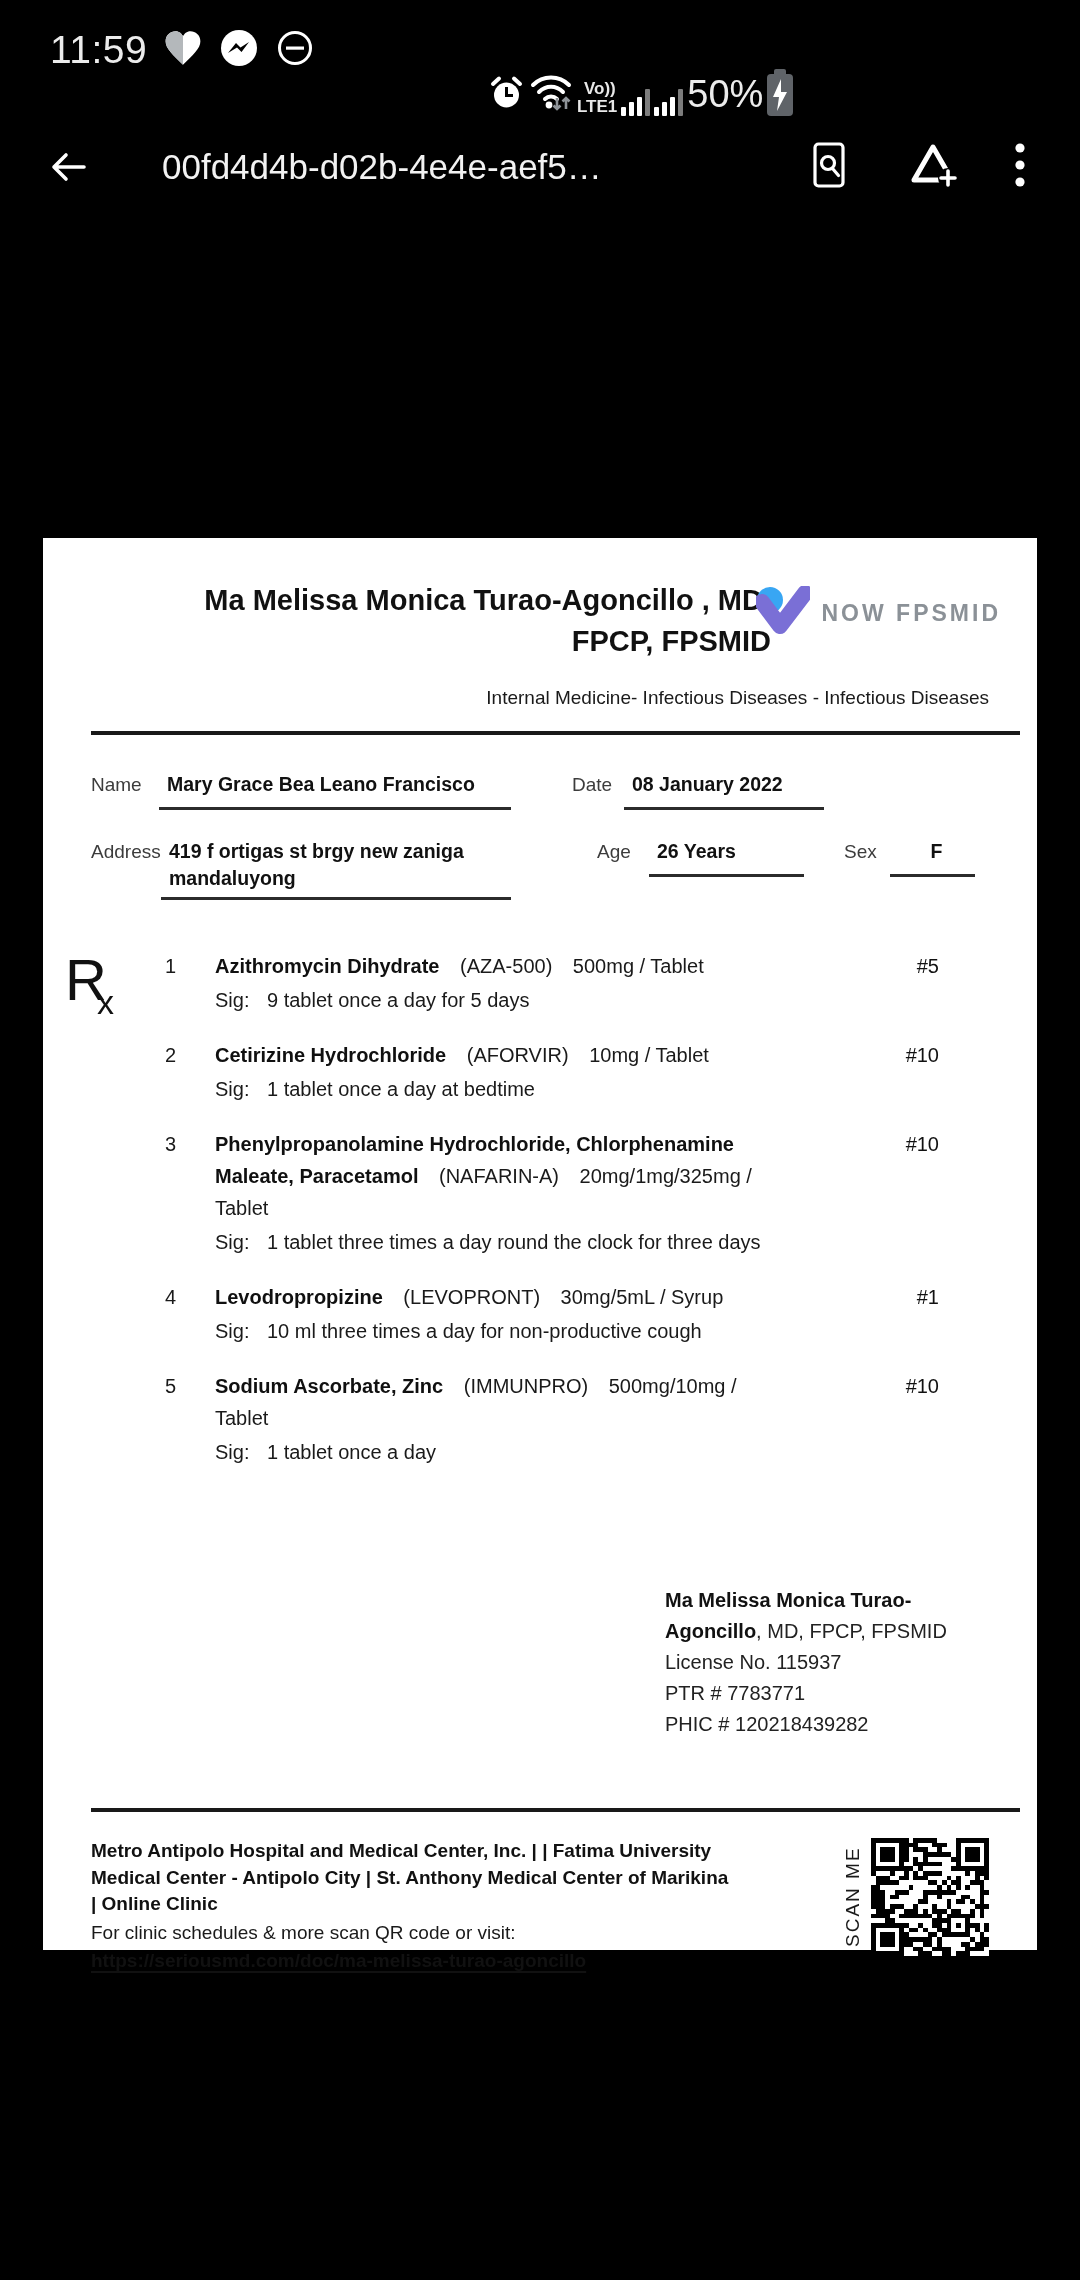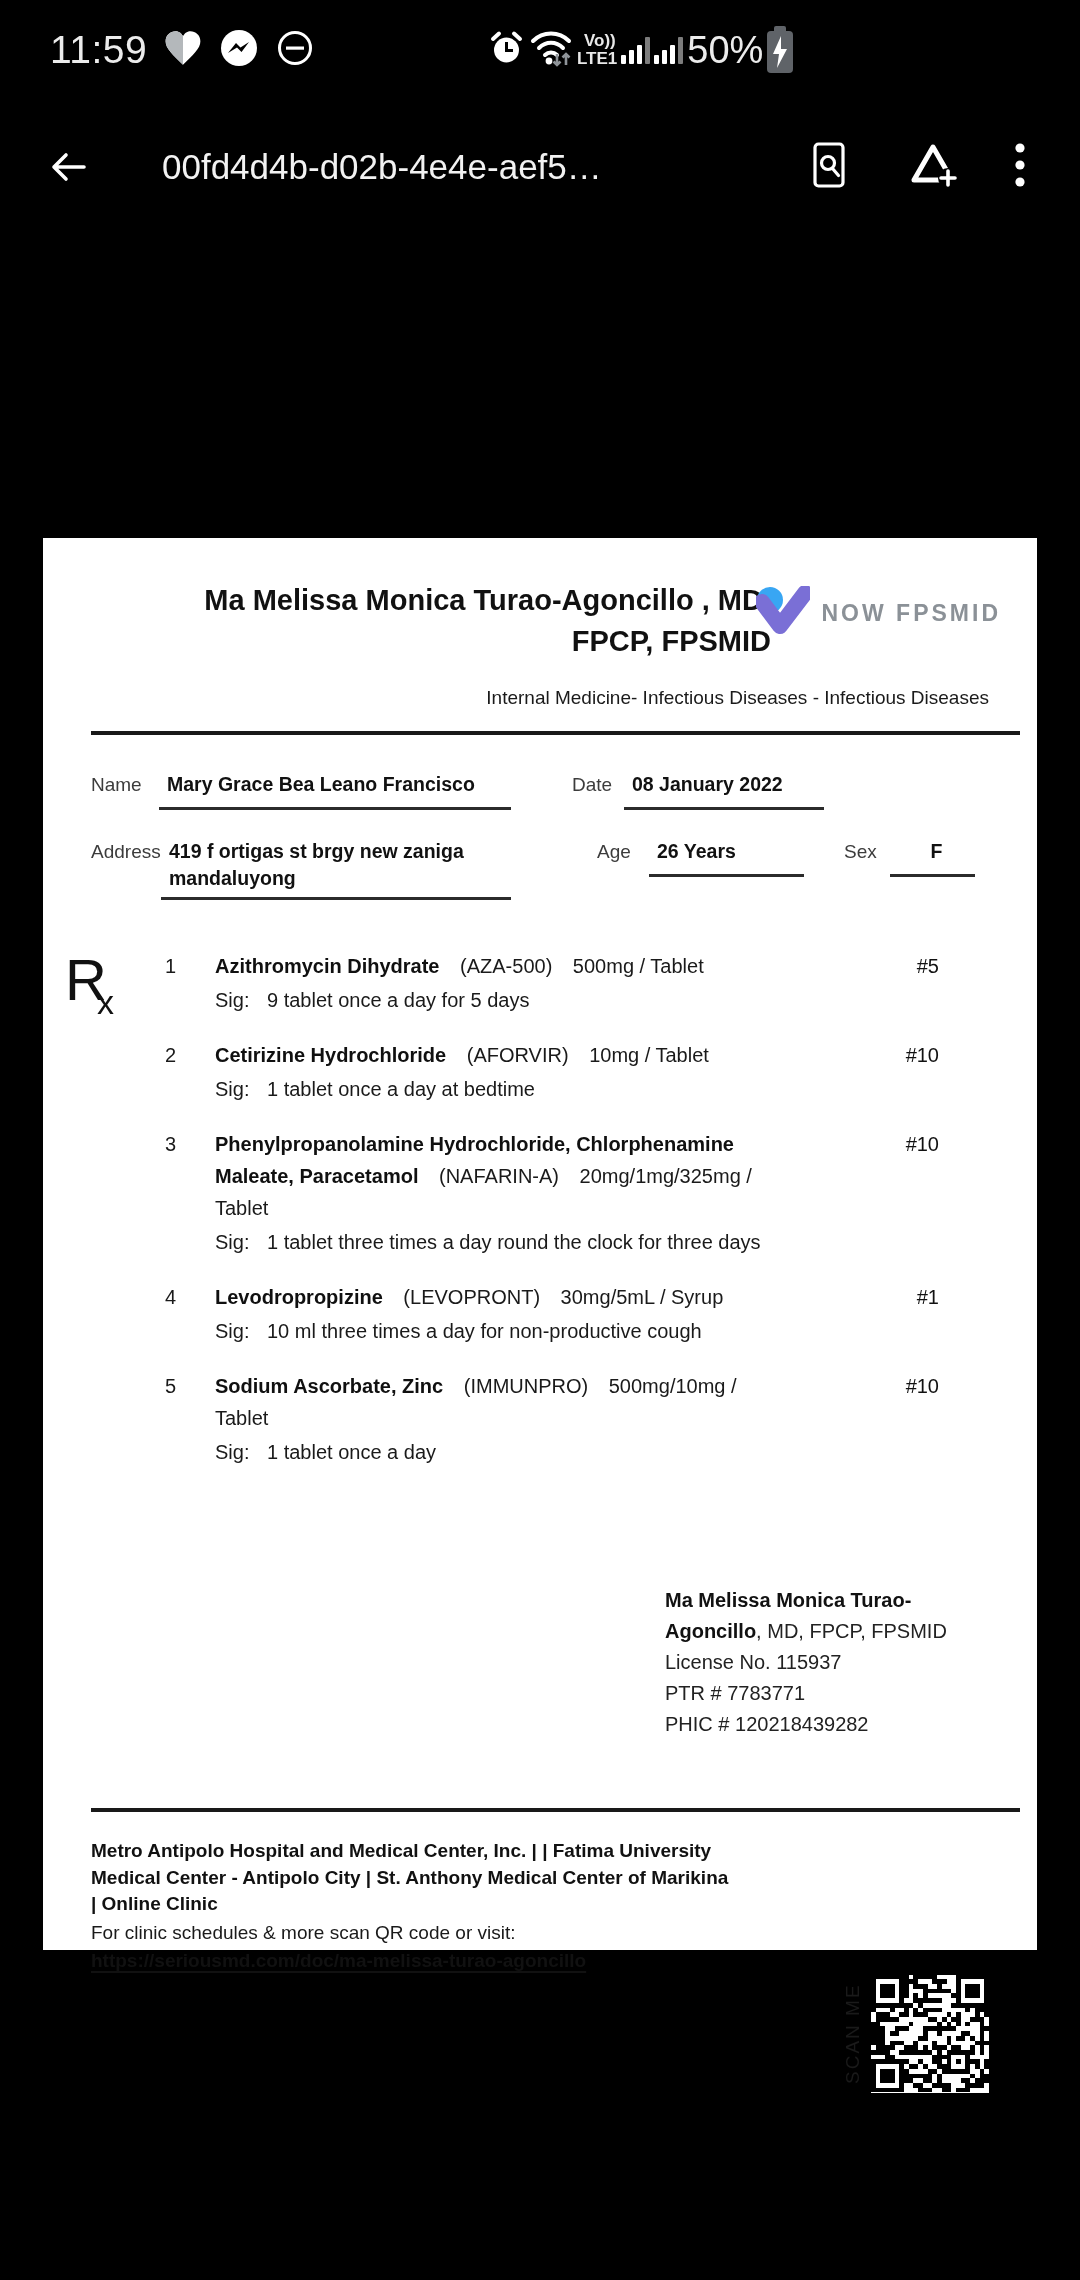--- a/index.html
+++ b/index.html
@@ -3,21 +3,21 @@
 <meta charset="utf-8">
 <style>
   html,body { margin:0; padding:0; background:#000; }
   .screen {
     position:relative; width:1080px; height:2280px; background:#000;
     font-family:"Liberation Sans", sans-serif; overflow:hidden;
   }
   
   .status-bar { position:absolute; top:0; left:0; width:1080px; height:100px; }
   .sb-left { position:absolute; left:50px; top:0; height:100px; display:flex; align-items:center; gap:16px; }
-  .sb-right { position:absolute; left:488px; top:0; height:100px; display:flex; align-items:center; gap:4px; }
+  .sb-right { position:absolute; left:488px; top:16px; height:100px; display:flex; align-items:flex-end; gap:4px; }
   .sb-time { color:#ececec; font-size:39px; letter-spacing:0.5px; }
   .sb-pct { color:#ececec; font-size:38px; }
   .carrier { color:#e8e8e8; font-size:17px; line-height:18px; font-weight:bold; }
   .carrier .top { padding-left:7px; }
   .sigbars { display:flex; align-items:flex-end; gap:3px; height:27px; }
   .sigbars i { display:block; width:5px; border-radius:1px; background:#fff; }
   .sigbars i:nth-child(1){height:9px;} .sigbars i:nth-child(2){height:14px;}
   .sigbars i:nth-child(3){height:19px;} .sigbars i:nth-child(4){height:27px;background:#7c7c7c;}
   .battery { position:relative; width:26px; height:42px; background:#5f6368; border-radius:4px; margin-top:4px; }
   .battery::before { content:""; position:absolute; top:-5px; left:7px; width:12px; height:5px; background:#5f6368; border-radius:2px 2px 0 0; }
@@ -63,21 +63,21 @@
   .rx-dose { margin-left:15px; color:#1a1a1a; }
   .rx-qty { margin-left:auto; white-space:nowrap; color:#111; }
   .rx-sig { display:flex; margin-top:3px; padding-left:50px; font-size:20px; line-height:31px; color:#1a1a1a; }
   .sig-label { flex:none; width:52px; }
   
   .signature { position:absolute; left:622px; top:1047px; width:310px; font-size:20px; line-height:31px; color:#222; }
   .sig-name-b { font-weight:bold; color:#111; }
   
   .doc-footer { position:absolute; left:48px; top:1270px; width:898px; }
   .foot-divider { height:4px; background:#191919; margin-right:-31px; }
-  .foot-body { display:flex; margin-top:26px;flex-direction:column; }
+  .foot-body { display:flex; margin-top:26px; }
   .foot-text { width:640px; font-size:19px; line-height:26.5px; color:#111; }
   .foot-clinics { font-weight:bold; }
   .foot-note { margin-top:2px; color:#1a1a1a; }
   .foot-url { display:inline-block; margin-top:2px; font-weight:bold; color:#111; text-decoration:underline; text-decoration-thickness:2px; text-underline-offset:4px; }
   .qr-wrap { margin-left:auto; display:flex; align-items:flex-start; gap:7px; }
   .scan-me { writing-mode:vertical-rl; transform:rotate(180deg); font-size:19px; letter-spacing:2px; color:#1a1a1a; height:118px; text-align:center; }
   .qr { width:118px; height:118px; display:grid; grid-template-columns:repeat(25,1fr); grid-template-rows:repeat(25,1fr); background:#fff; }
   .qr i { display:block; } .qr i.d { background:#000; }
 </style>
 </head>

